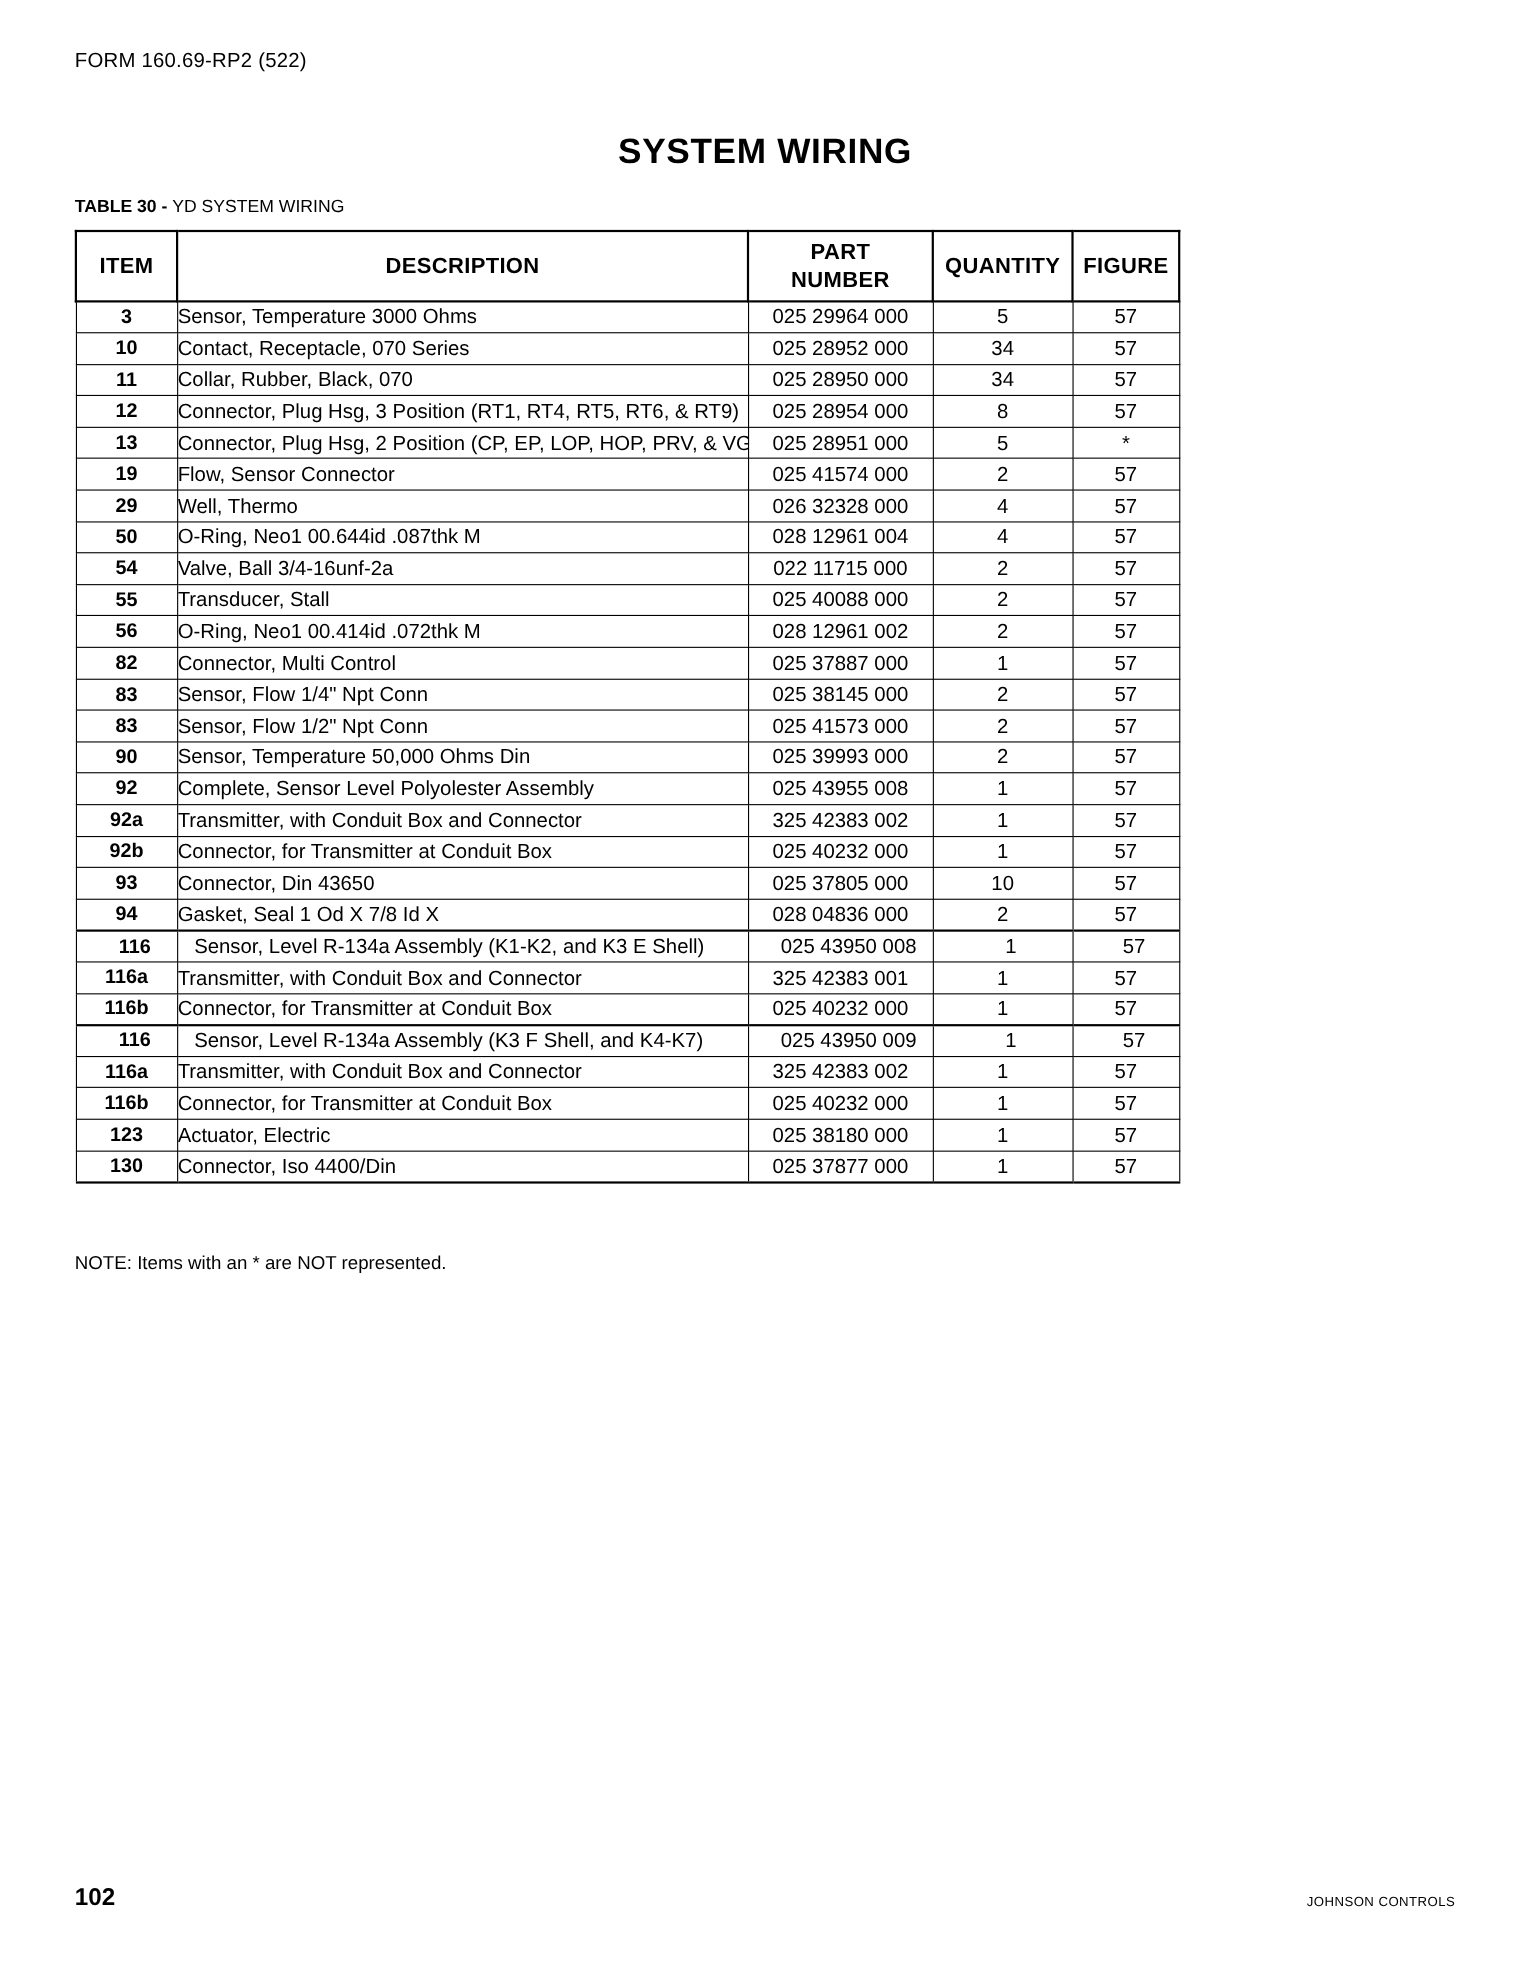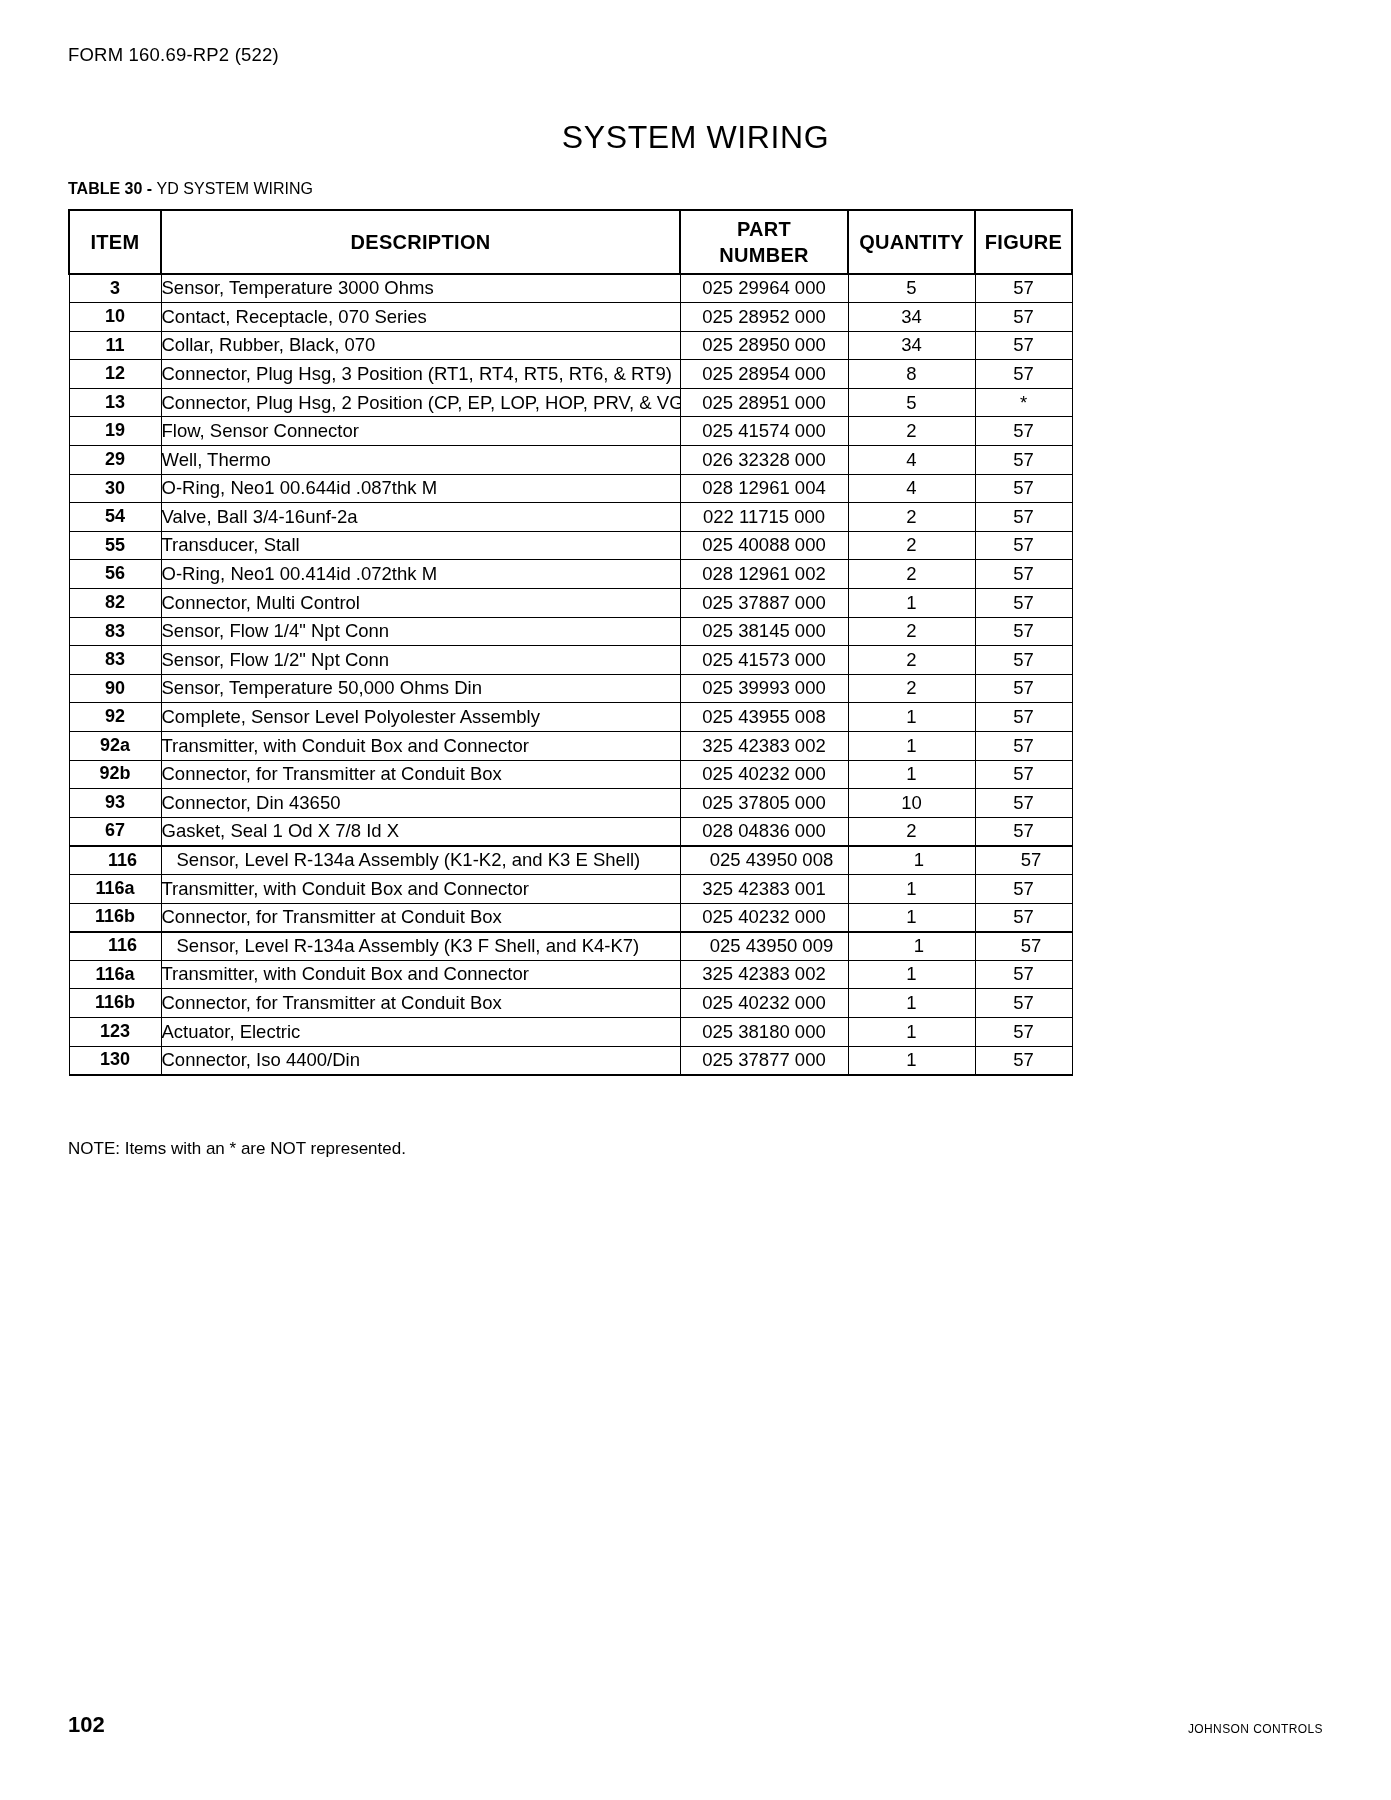--- a/index.html
+++ b/index.html
@@ -30,21 +30,21 @@
     letter-spacing: 0.2px;
     white-space: nowrap;
   }
   .doc-title {
     position: absolute;
     left: 0;
     right: 0;
     top: 98px;
     text-align: center;
     font-size: 32px;
-    font-weight: normal;
+    font-weight: bold;
     letter-spacing: 0.6px;
   }
 
   
   .table-caption {
     position: absolute;
     left: 68px;
     top: 180px;
     font-size: 16px;
     white-space: nowrap;
@@ -233,21 +233,21 @@
             <td class="cell-fig">57</td>
           </tr>
           <tr>
             <td class="cell-item">29</td>
             <td class="cell-desc">Well, Thermo</td>
             <td class="cell-part">026 32328 000</td>
             <td class="cell-qty">4</td>
             <td class="cell-fig">57</td>
           </tr>
           <tr>
-            <td class="cell-item">30</td>
+            <td class="cell-item">50</td>
             <td class="cell-desc">O-Ring, Neo1 00.644id .087thk M</td>
             <td class="cell-part">028 12961 004</td>
             <td class="cell-qty">4</td>
             <td class="cell-fig">57</td>
           </tr>
           <tr>
             <td class="cell-item">54</td>
             <td class="cell-desc">Valve, Ball 3/4-16unf-2a</td>
             <td class="cell-part">022 11715 000</td>
             <td class="cell-qty">2</td>
@@ -317,21 +317,21 @@
             <td class="cell-fig">57</td>
           </tr>
           <tr>
             <td class="cell-item">93</td>
             <td class="cell-desc">Connector, Din 43650</td>
             <td class="cell-part">025 37805 000</td>
             <td class="cell-qty">10</td>
             <td class="cell-fig">57</td>
           </tr>
           <tr>
-            <td class="cell-item">67</td>
+            <td class="cell-item">94</td>
             <td class="cell-desc">Gasket, Seal 1 Od X 7/8 Id X</td>
             <td class="cell-part">028 04836 000</td>
             <td class="cell-qty">2</td>
             <td class="cell-fig">57</td>
           </tr>
           <tr class="group-top">
             <td class="cell-item">116</td>
             <td class="cell-desc">Sensor, Level R-134a  Assembly (K1-K2, and K3 E Shell)</td>
             <td class="cell-part">025 43950 008</td>
             <td class="cell-qty">1</td>

